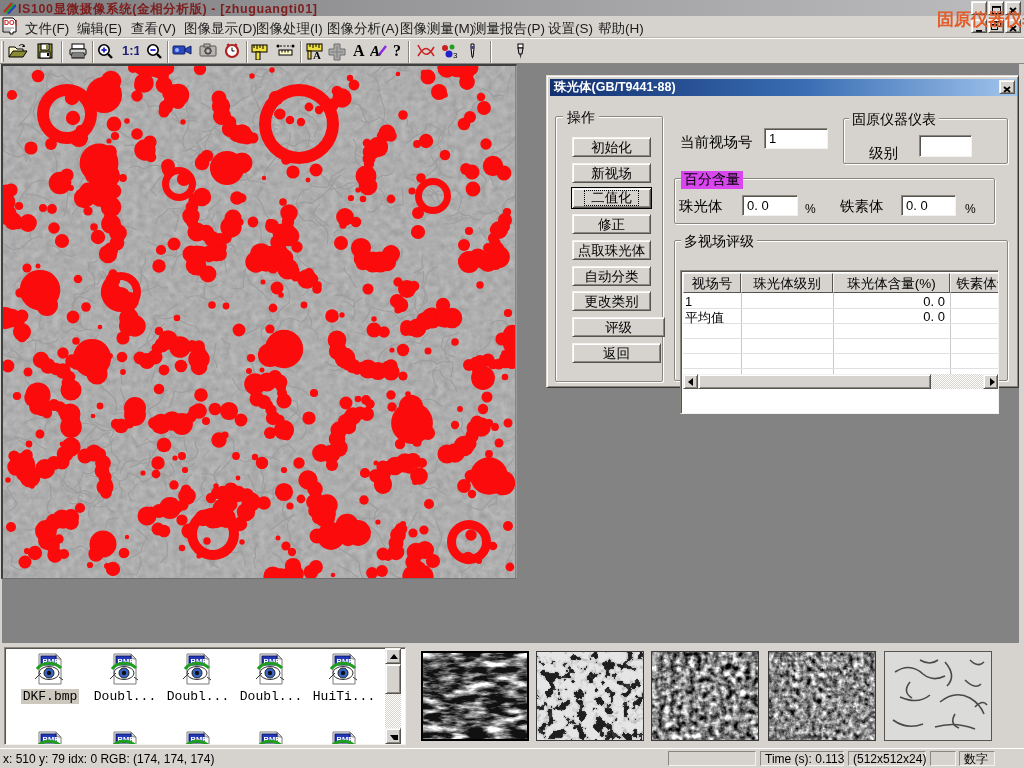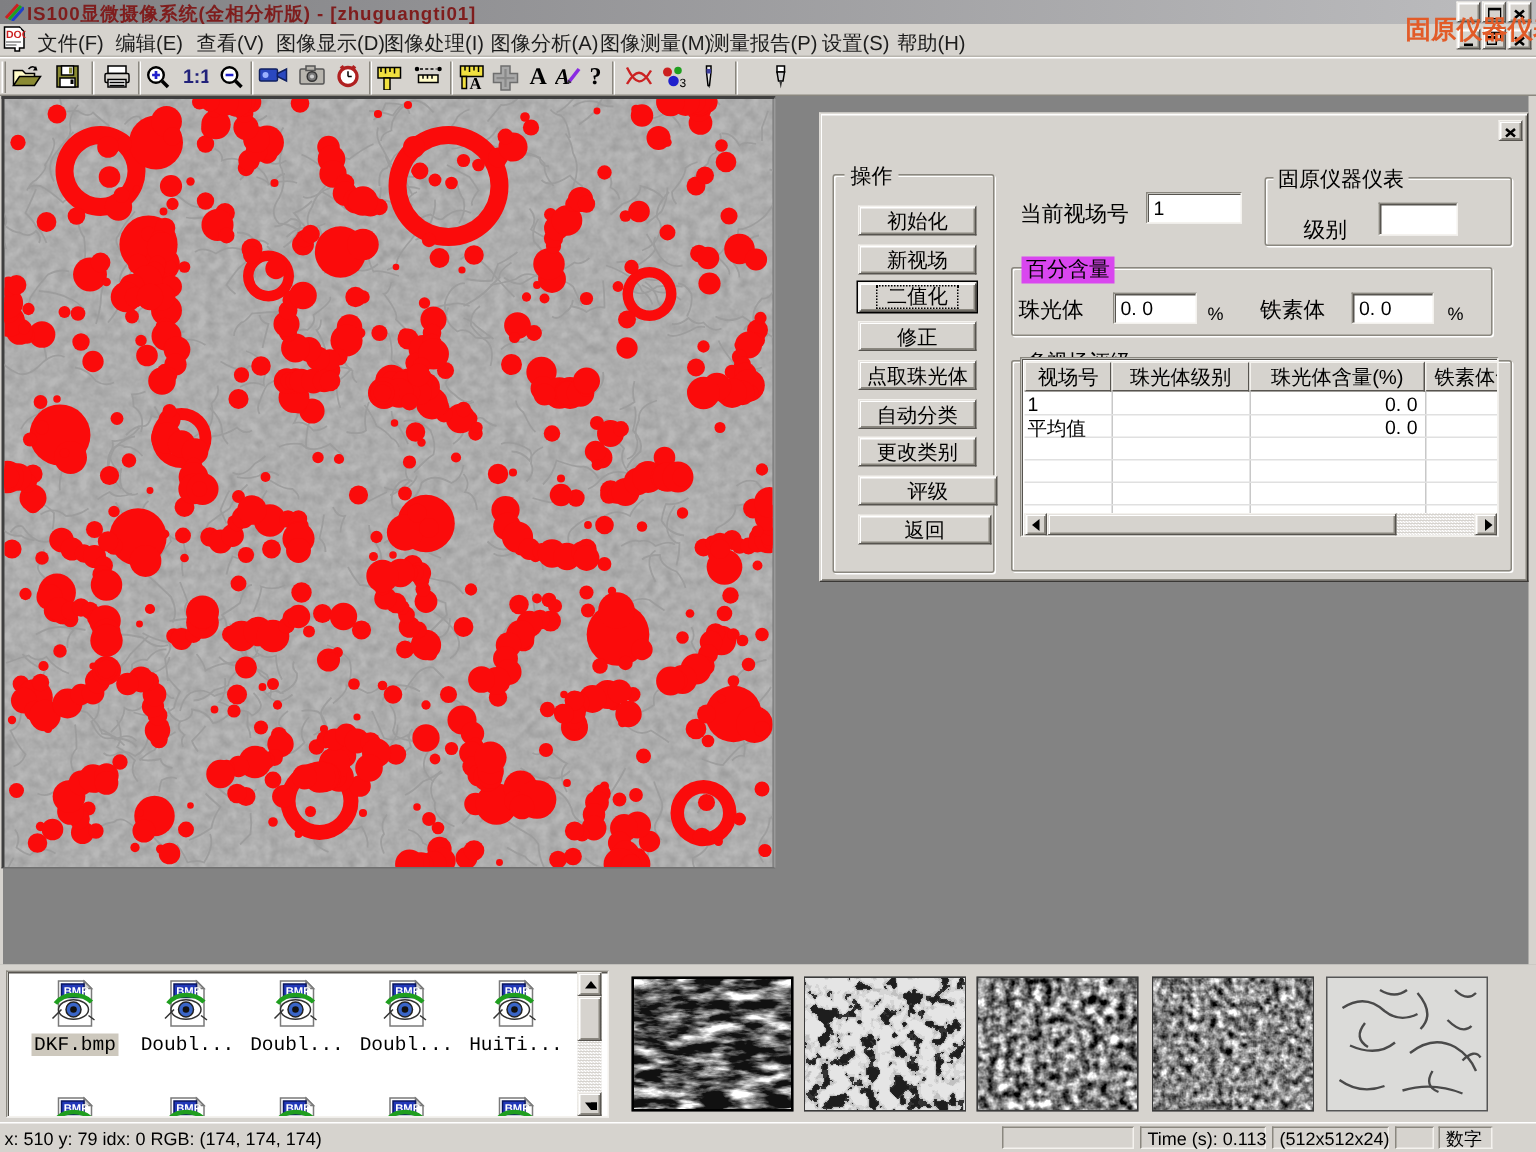--- a/index.html
+++ b/index.html
@@ -1334,20 +1334,21 @@
         <circle cx="171" cy="419" r="4.7"></circle>
         <circle cx="507" cy="501" r="4.4"></circle>
         <circle cx="467" cy="51" r="6.0"></circle>
         <circle cx="343" cy="337" r="6.5"></circle>
         <circle cx="371" cy="253" r="2.7"></circle>
         <circle cx="409" cy="125" r="3.6"></circle>
       </g>
     </svg>
   </div>
 <div class="abs" style="left:546px;top:75px;width:473px;height:313px;background:#d6d3ce;border:1px solid;border-color:#dedbd6 #3a3835 #3a3835 #dedbd6;box-shadow:inset 1px 1px 0 #fff, inset -1px -1px 0 #8a877f">
+    <div class="abs" style="left:3px;top:3px;width:467px;height:17px;background:linear-gradient(90deg,#123070,#3a6eb4 55%,#a0c4ec);color:#fff;font-weight:bold;font-size:12.5px;line-height:17px;padding-left:4px">珠光体(GB/T9441-88)</div>
     <div class="wbtn" style="left:452px;top:4px;padding-top:3px"><svg width="8" height="7" viewBox="0 0 8 7" xmlns="http://www.w3.org/2000/svg">
         <path d="M1 1 L7 6 M7 1 L1 6" stroke="#000" stroke-width="1.7"></path>
       </svg></div>
     <div class="abs group" style="left:8px;top:40px;width:108px;height:266px"></div>
     <div class="abs" style="left:16px;top:33px;background:#d6d3ce;padding:0 4px;font-size:14px">操作</div>
     <div class="abs btn" style="left:25px;top:61px;width:79px;height:20px;line-height:19px">初始化</div>
     <div class="abs btn" style="left:25px;top:86.5px;width:79px;height:20px;line-height:19px">新视场</div>
     <div class="abs btn" style="left:24px;top:111px;width:81px;height:22px;border:1px solid #000;box-shadow:inset 1px 1px 0 #f4f2ee, inset -1px -1px 0 #57544f, inset 2px 2px 0 #fff, inset -2px -2px 0 #8a877f;line-height:20px"><span style="outline:1px dotted #000;padding:0 6px;line-height:14px;display:inline-block;margin-top:2px">二值化</span></div>
     <div class="abs btn" style="left:25px;top:138px;width:79px;height:20px;line-height:19px">修正</div>
     <div class="abs btn" style="left:25px;top:164px;width:79px;height:20px;line-height:19px">点取珠光体</div>
@@ -1364,21 +1365,21 @@
     <div class="abs group" style="left:127px;top:102px;width:321px;height:46px"></div>
     <div class="abs" style="left:134px;top:95px;background:#d946ef;padding:0 3px;font-size:14px">百分含量</div>
     <div class="abs" style="left:132px;top:121px;font-size:14.5px">珠光体</div>
     <div class="abs inp" style="left:195px;top:119px;width:56px;height:21px">0. 0</div>
     <div class="abs" style="left:258px;top:126px;font-size:12px">%</div>
     <div class="abs" style="left:293px;top:121px;font-size:14.5px">铁素体</div>
     <div class="abs inp" style="left:354px;top:119px;width:55px;height:21px">0. 0</div>
     <div class="abs" style="left:418px;top:126px;font-size:12px">%</div>
     <div class="abs group" style="left:127px;top:164px;width:334px;height:141px"></div>
     <div class="abs" style="left:134px;top:157px;background:#d6d3ce;padding:0 3px;font-size:14px">多视场评级</div>
-    <div class="abs sunk2" style="left:133px;top:162px;width:319px;height:120px;background:#fff;overflow:hidden">
+    <div class="abs sunk2" style="left:133px;top:194px;width:319px;height:144px;background:#fff;overflow:hidden">
       <div class="abs" style="left:2px;top:2px;width:58px;height:20px;background:#d6d3ce;border:1px solid;border-color:#f4f2ee #57544f #57544f #f4f2ee;text-align:center;font-size:13.5px;line-height:19px;overflow:hidden">视场号</div>
       <div class="abs" style="left:60px;top:2px;width:92px;height:20px;background:#d6d3ce;border:1px solid;border-color:#f4f2ee #57544f #57544f #f4f2ee;text-align:center;font-size:13.5px;line-height:19px;overflow:hidden">珠光体级别</div>
       <div class="abs" style="left:152px;top:2px;width:117px;height:20px;background:#d6d3ce;border:1px solid;border-color:#f4f2ee #57544f #57544f #f4f2ee;text-align:center;font-size:13.5px;line-height:19px;overflow:hidden">珠光体含量(%)</div>
       <div class="abs" style="left:269px;top:2px;width:80px;height:20px;background:#d6d3ce;border:1px solid;border-color:#f4f2ee #57544f #57544f #f4f2ee;text-align:center;font-size:13.5px;line-height:19px;overflow:hidden">铁素体含量</div>
       <div class="abs" style="left:60px;top:22px;width:1px;height:82px;background:#c8c8c8"></div>
       <div class="abs" style="left:152px;top:22px;width:1px;height:82px;background:#c8c8c8"></div>
       <div class="abs" style="left:269px;top:22px;width:1px;height:82px;background:#c8c8c8"></div>
       <div class="abs" style="left:2px;top:37px;width:315px;height:1px;background:#e0e0e0"></div>
       <div class="abs" style="left:2px;top:52px;width:315px;height:1px;background:#e0e0e0"></div>
       <div class="abs" style="left:2px;top:67px;width:315px;height:1px;background:#e0e0e0"></div>

